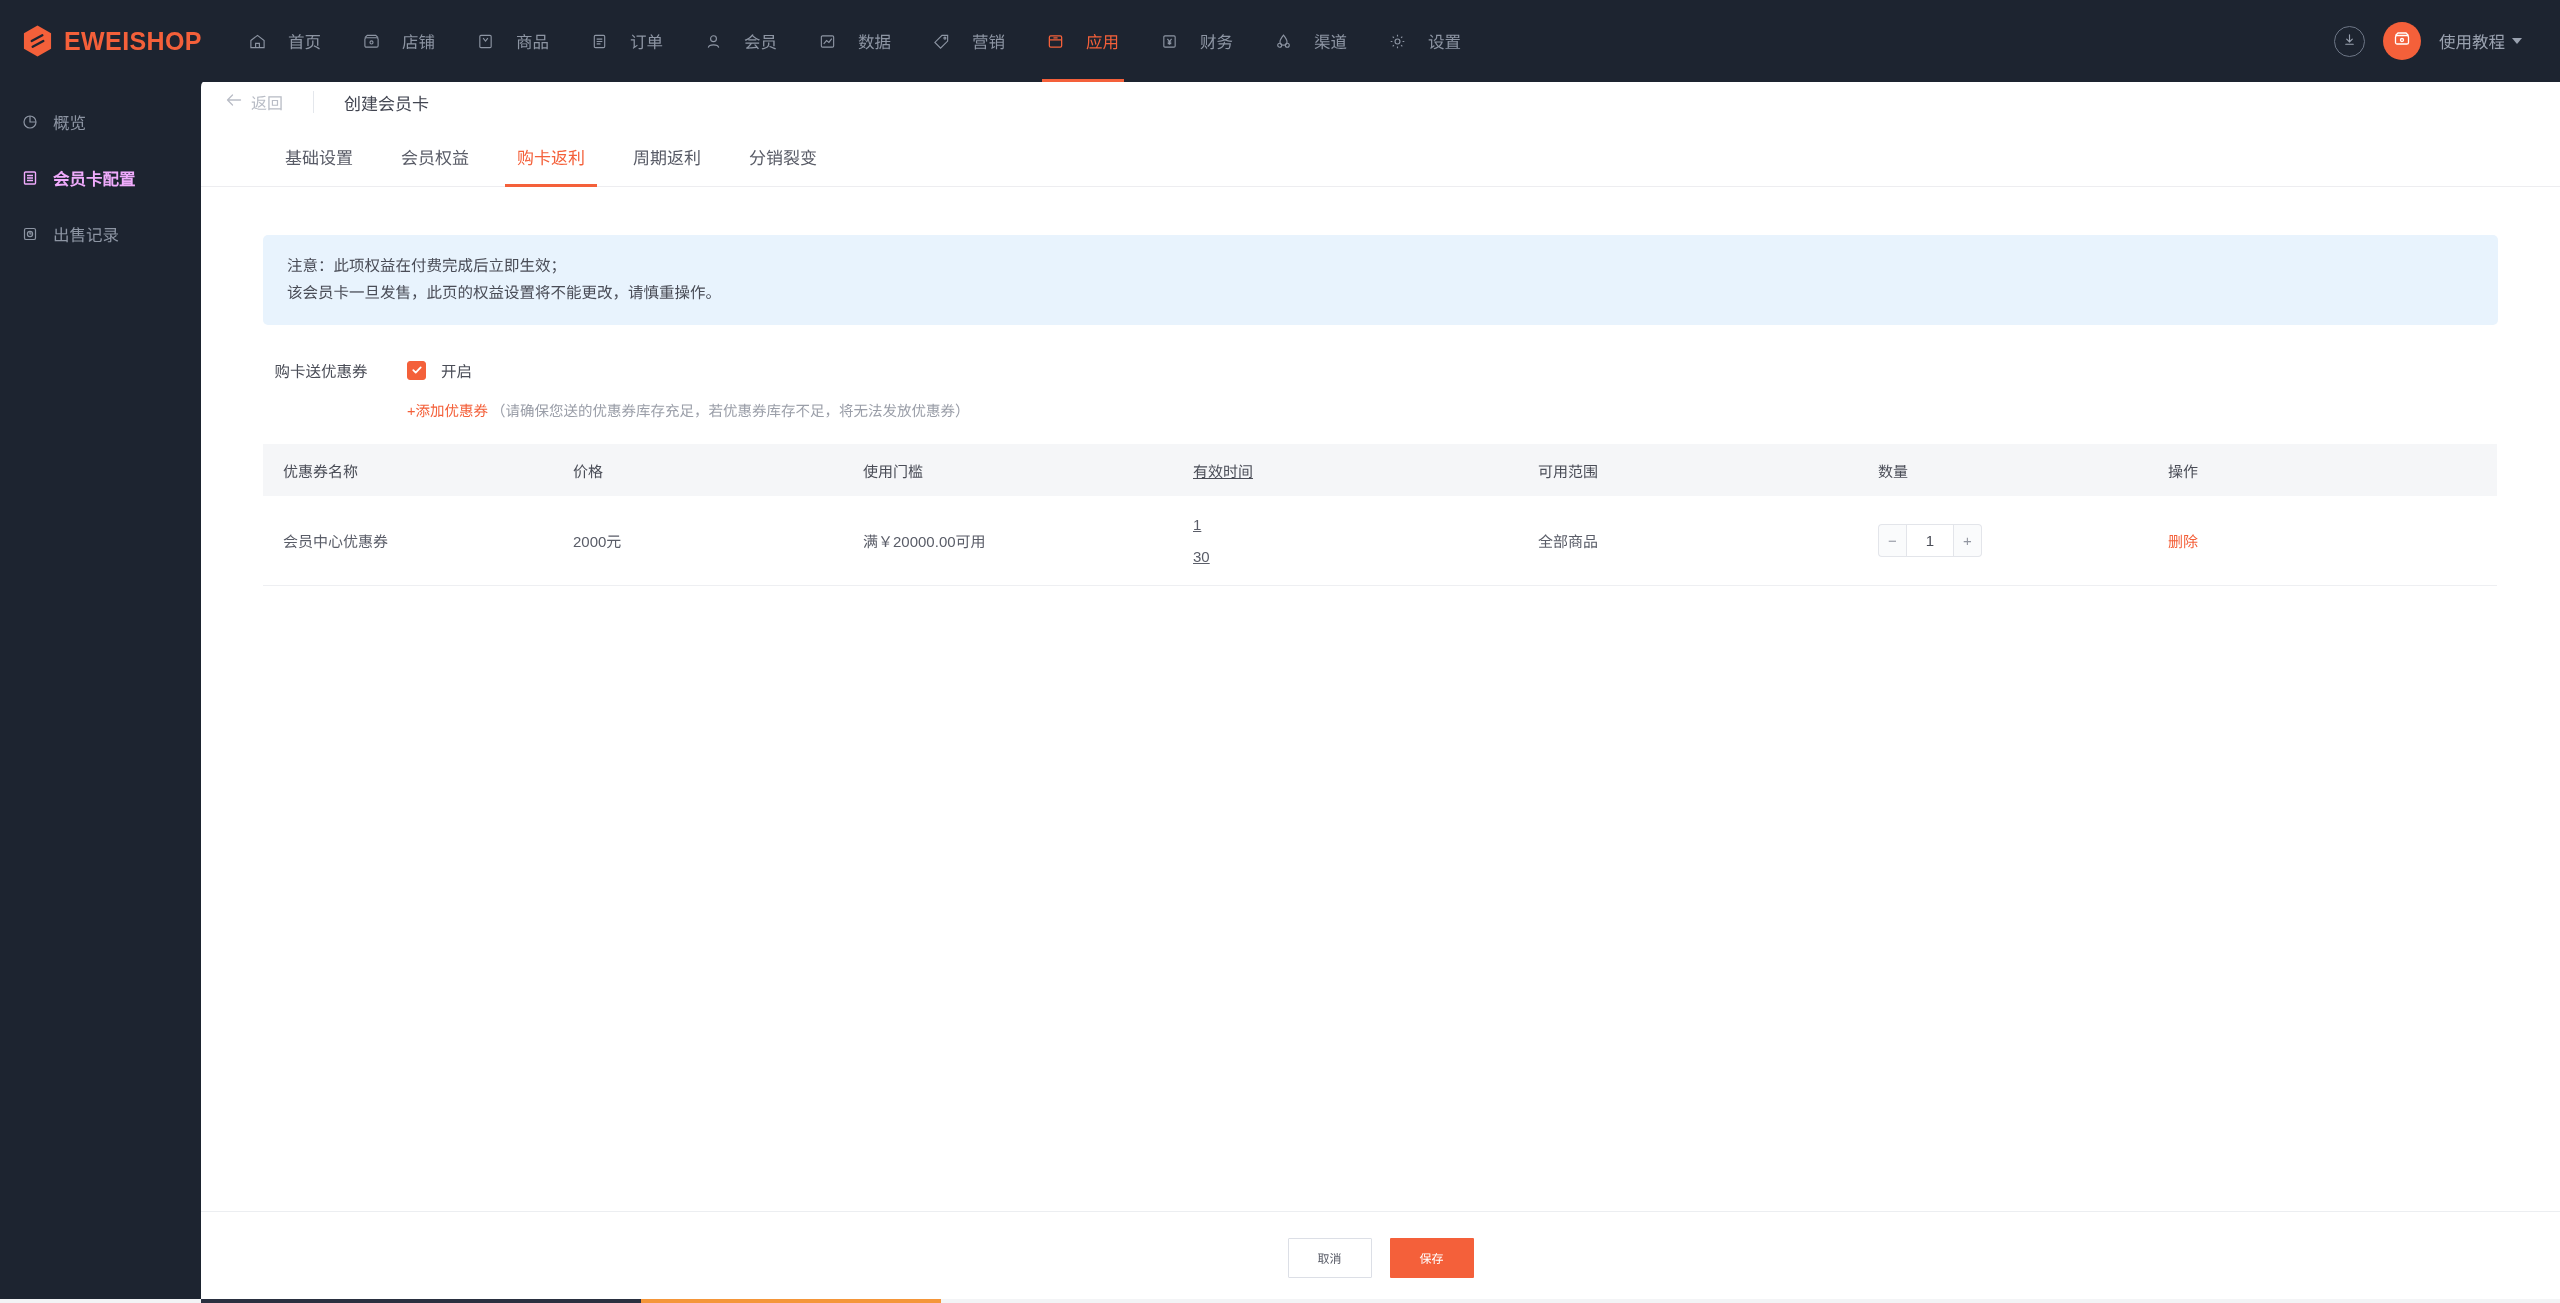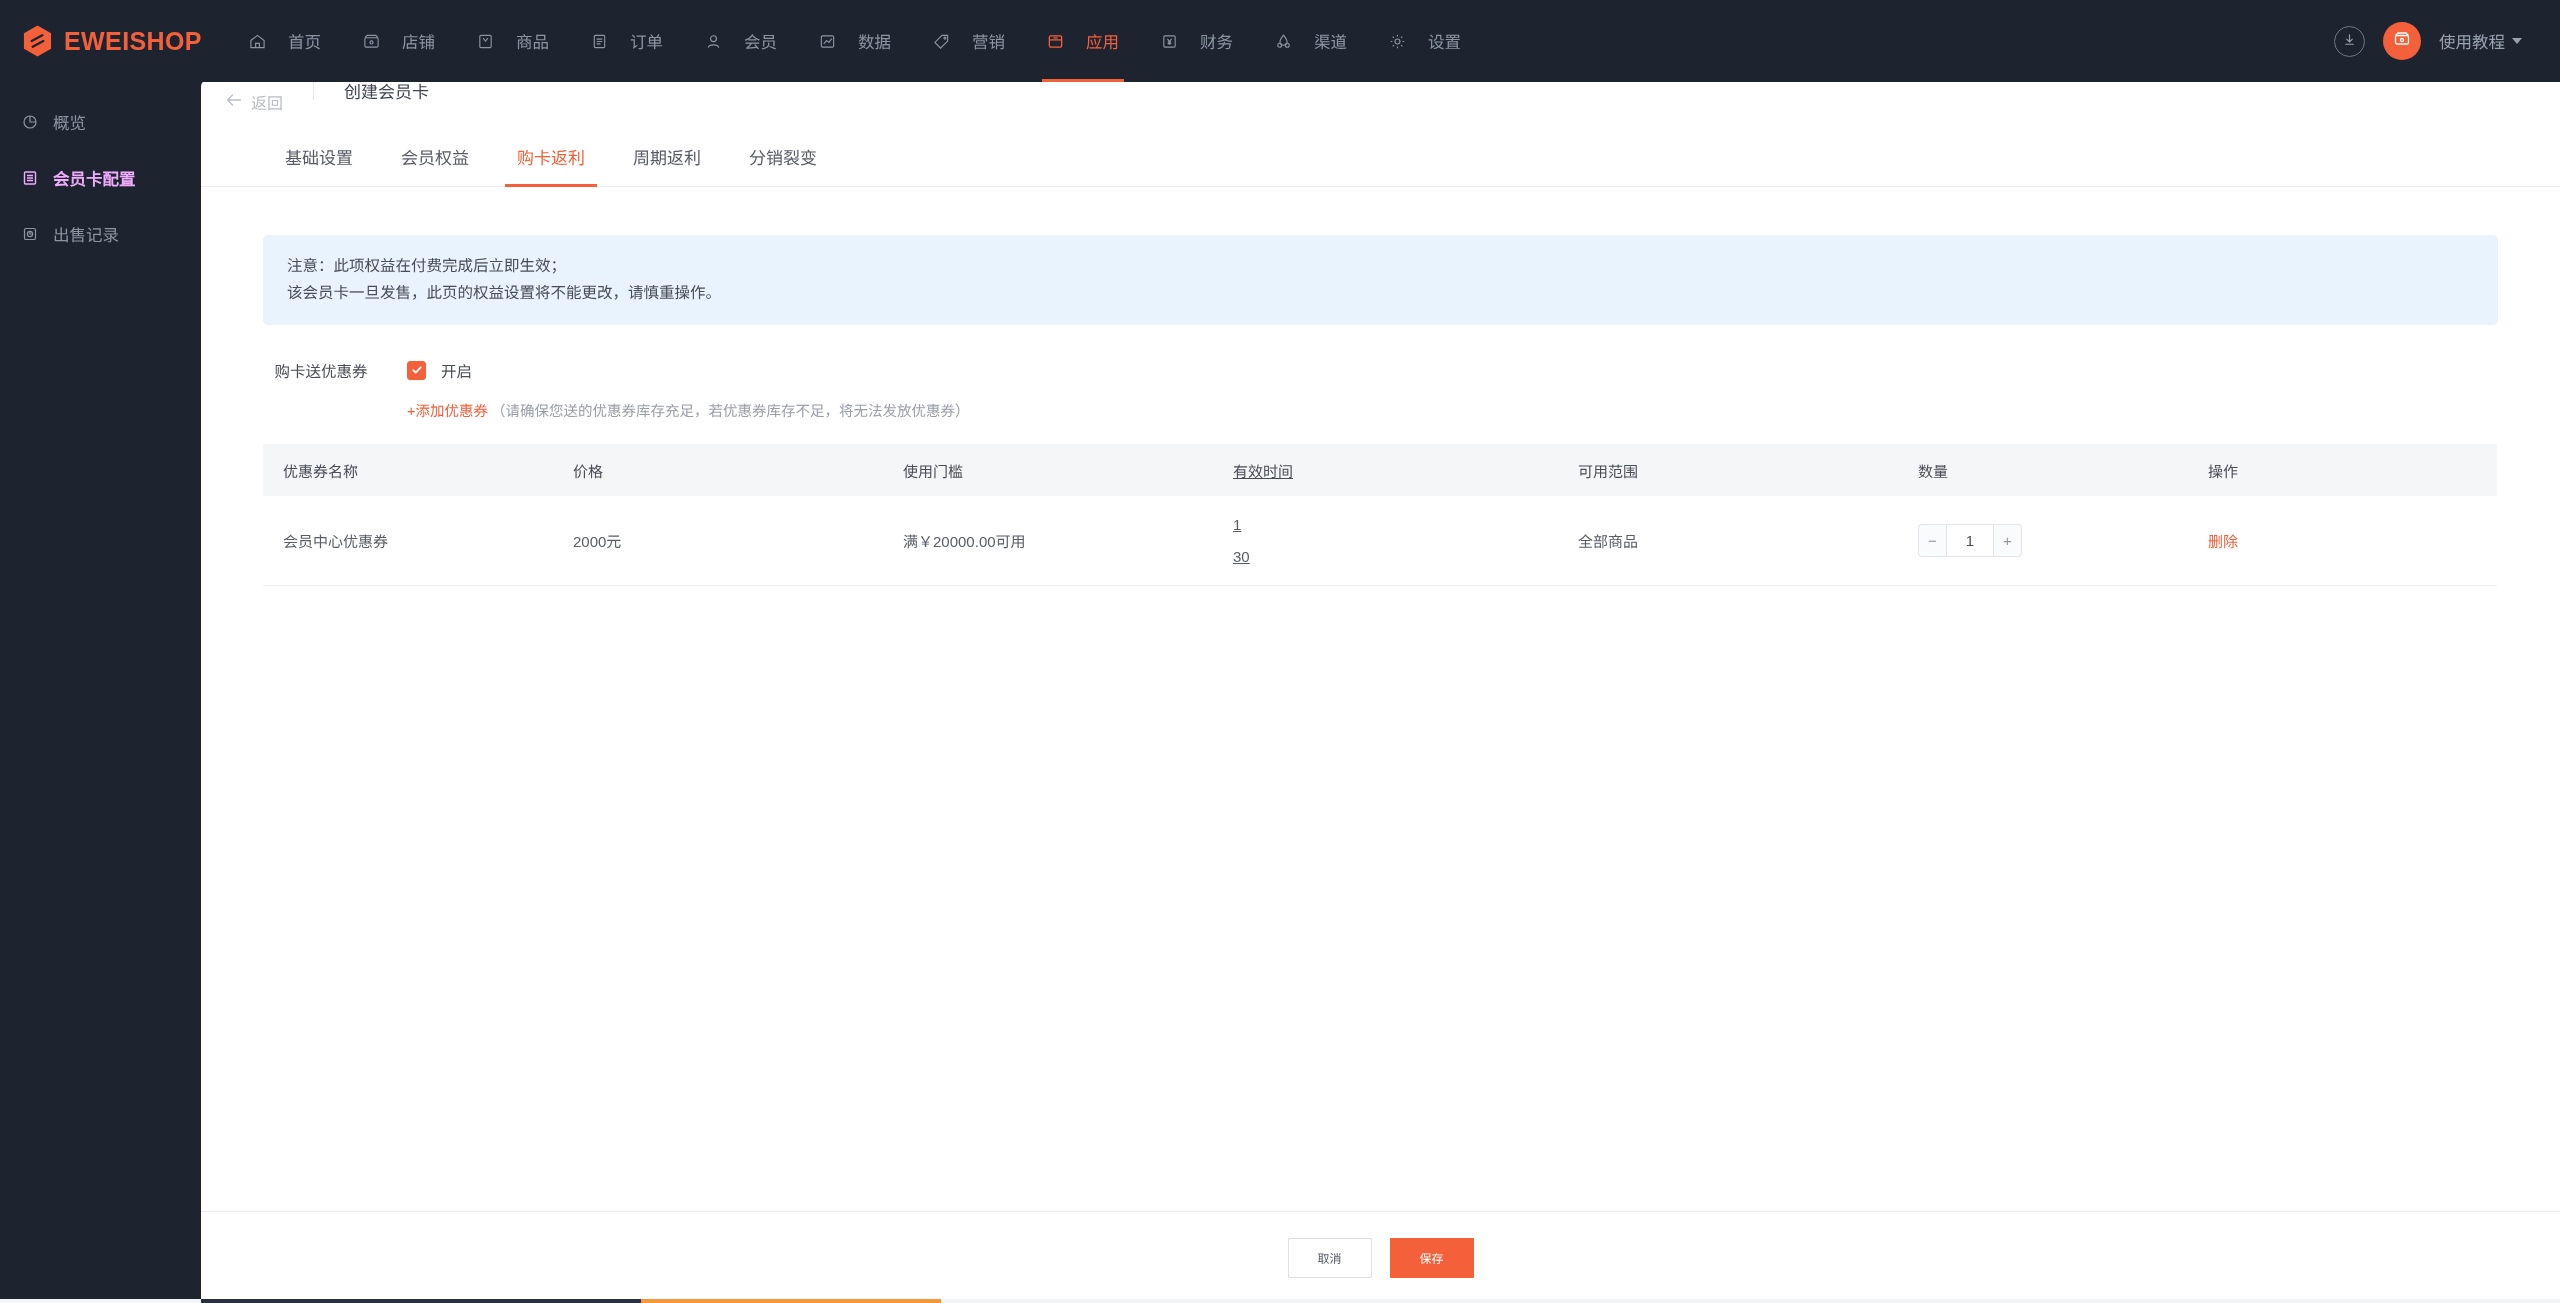--- a/index.html
+++ b/index.html
@@ -103,21 +103,21 @@
   
   .card {
     position: absolute;
     top: 78px; left: 201px;
     width: 2359px; height: 1225px;
     background: #ffffff;
     border-top-left-radius: 9px;
     z-index: 10;
   }
   .card-head {
-    height: 48px; display:flex; 
+    height: 48px; display:flex; align-items:center;
     padding-left: 25px; gap: 8px;
   }
   .back-btn {
     display:flex; align-items:center; gap: 9px;
     color: #b9bdc6; font-size: 16px; cursor: pointer;
   }
   .vdiv { width:1px; height:22px; background:#e4e7ec; margin: 0 22px; }
   .page-title { color: #414450; font-size: 17px; }
 
   
@@ -189,21 +189,21 @@
     background:#f5f6f8; height: 52px;
     color:#4a4d57; font-size:15px;
   }
   .tbl-row {
     display:flex; align-items:center;
     min-height: 90px; border-bottom: 1px solid #eeeff2;
     color:#5a5d68; font-size:15px;
   }
   .c1 { width: 310px; padding-left: 20px; }
   .c2 { width: 290px; }
-  .c3 { width: 330px; margin-left: 40px; }
+  .c3 { width: 330px; }
   .c4 { width: 345px; text-decoration: underline; }
   .c5 { width: 340px; }
   .c6 { width: 290px; }
   .c7 { width: 260px; }
   .timecell { line-height: 2.1; }
 
   
   .stepper { display:flex; align-items:center; }
   .step-btn {
     width: 28px; height: 33px;

